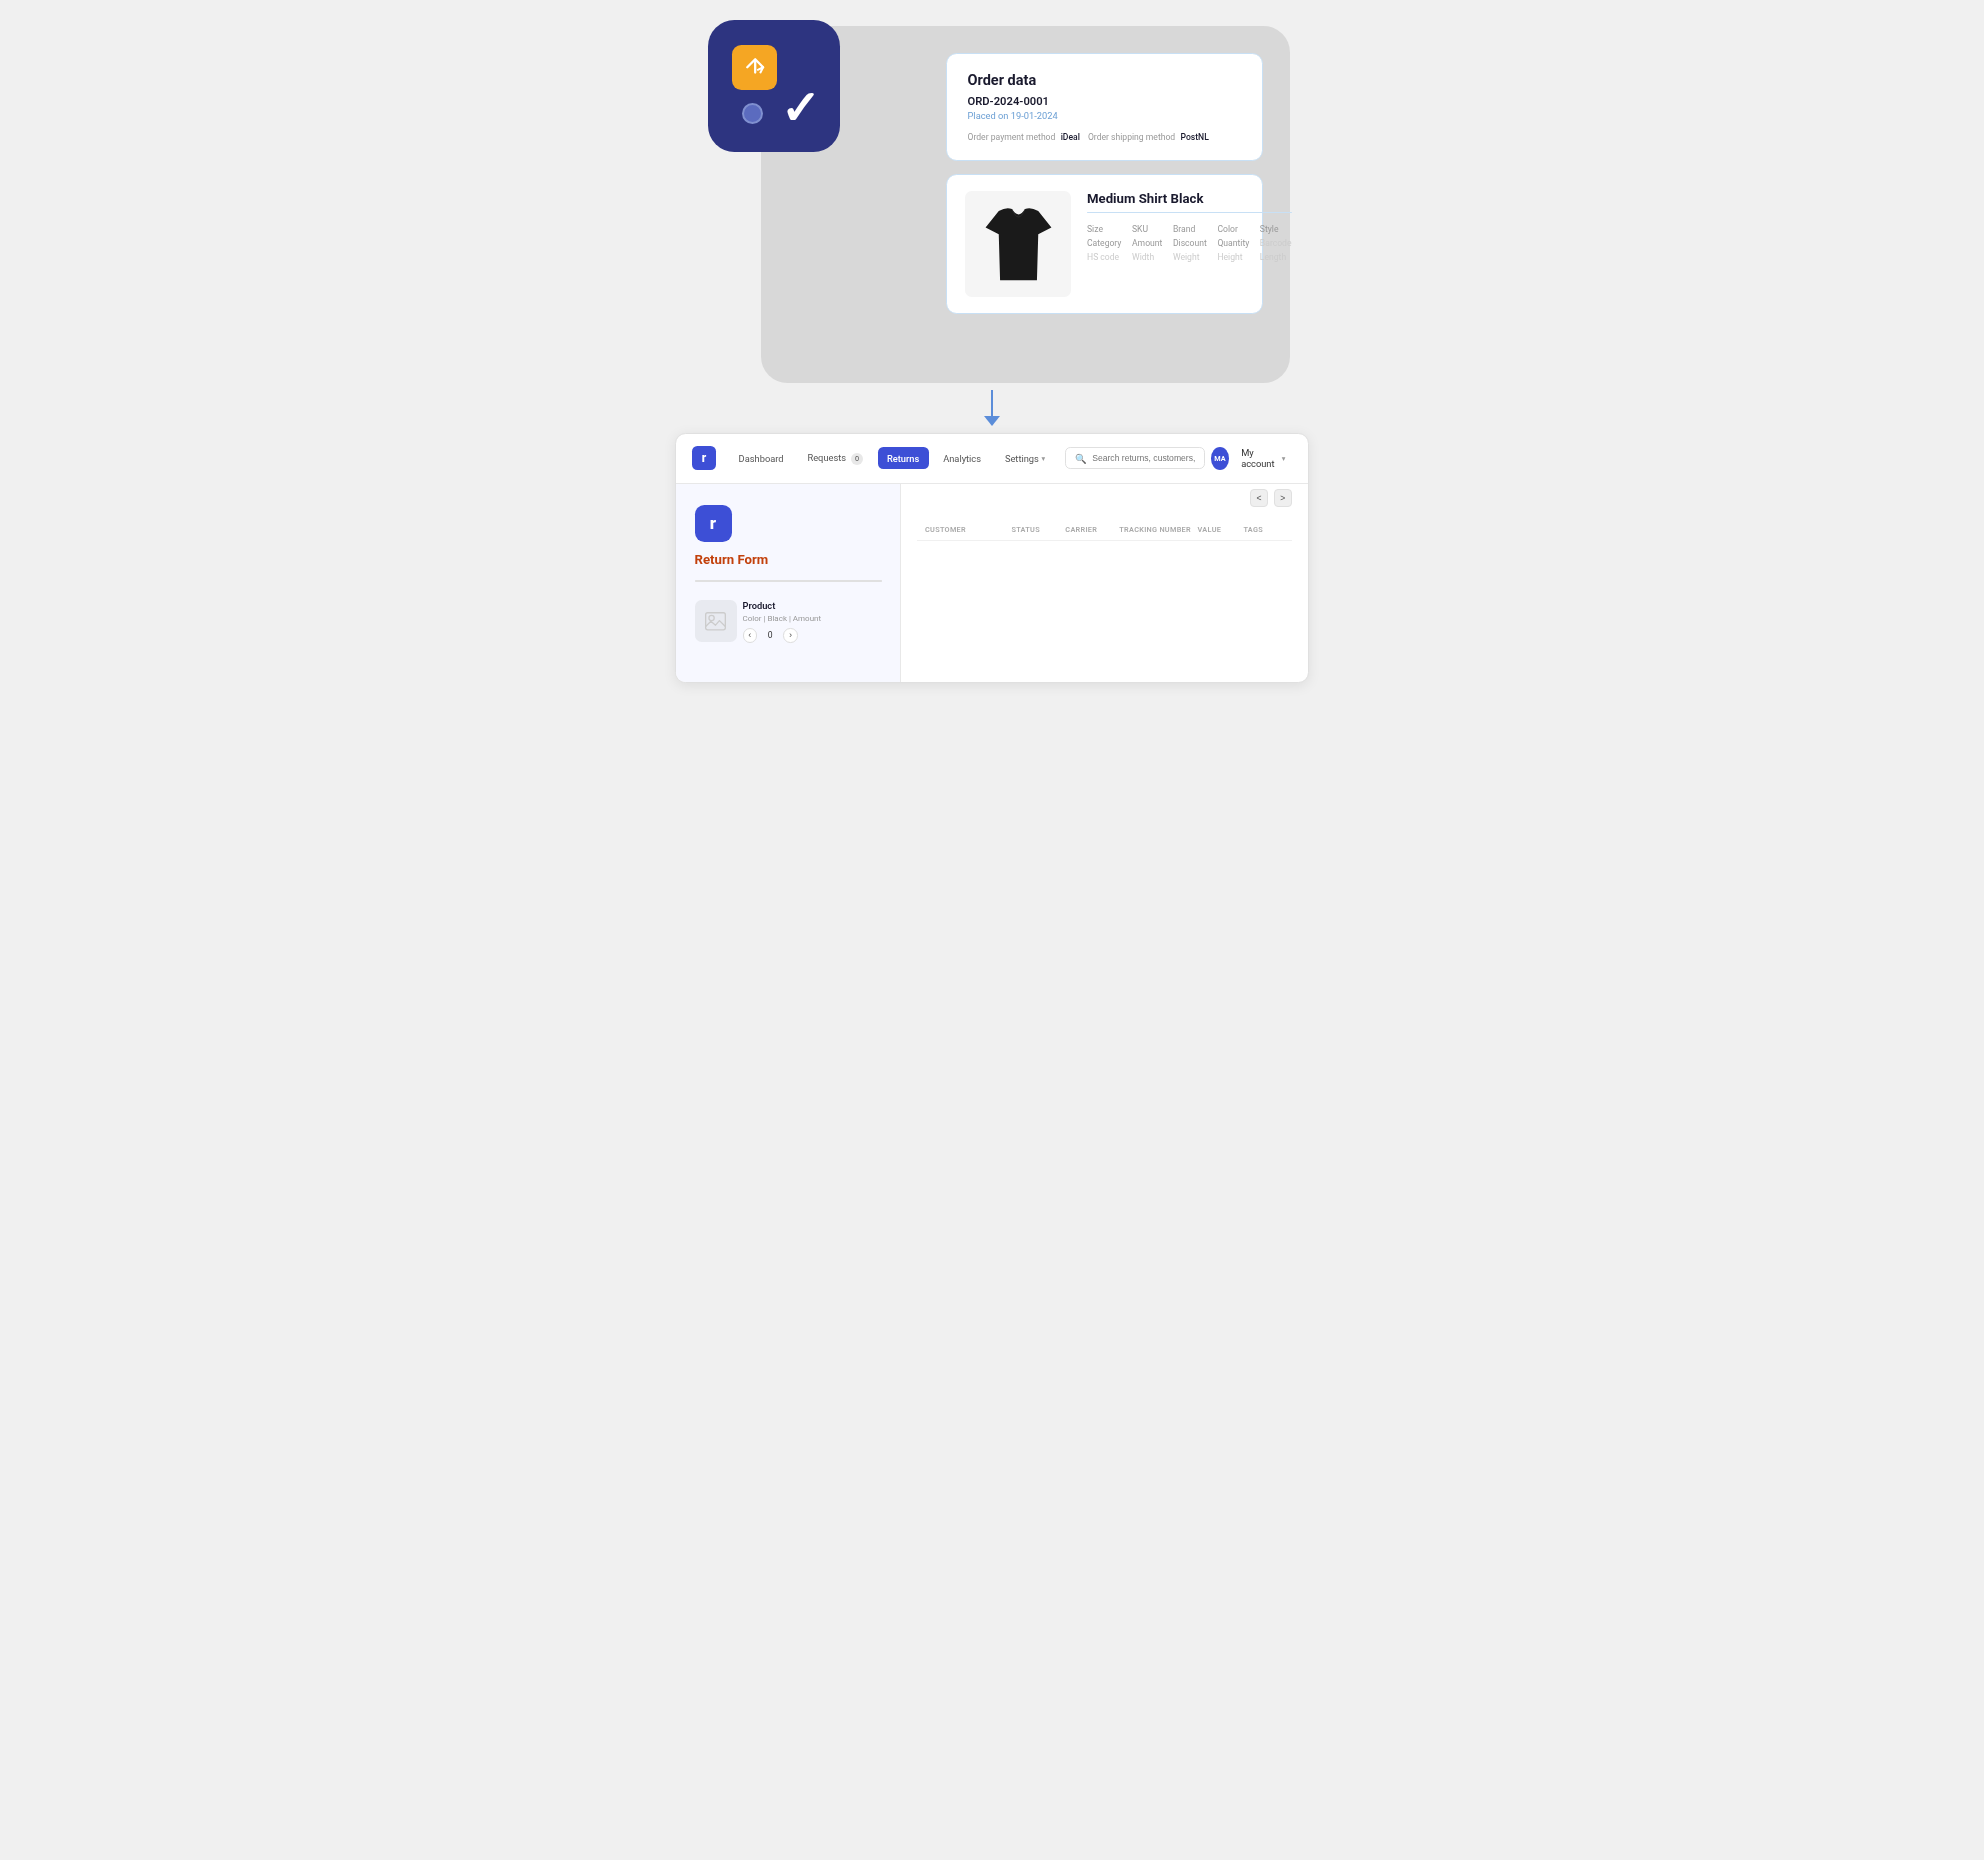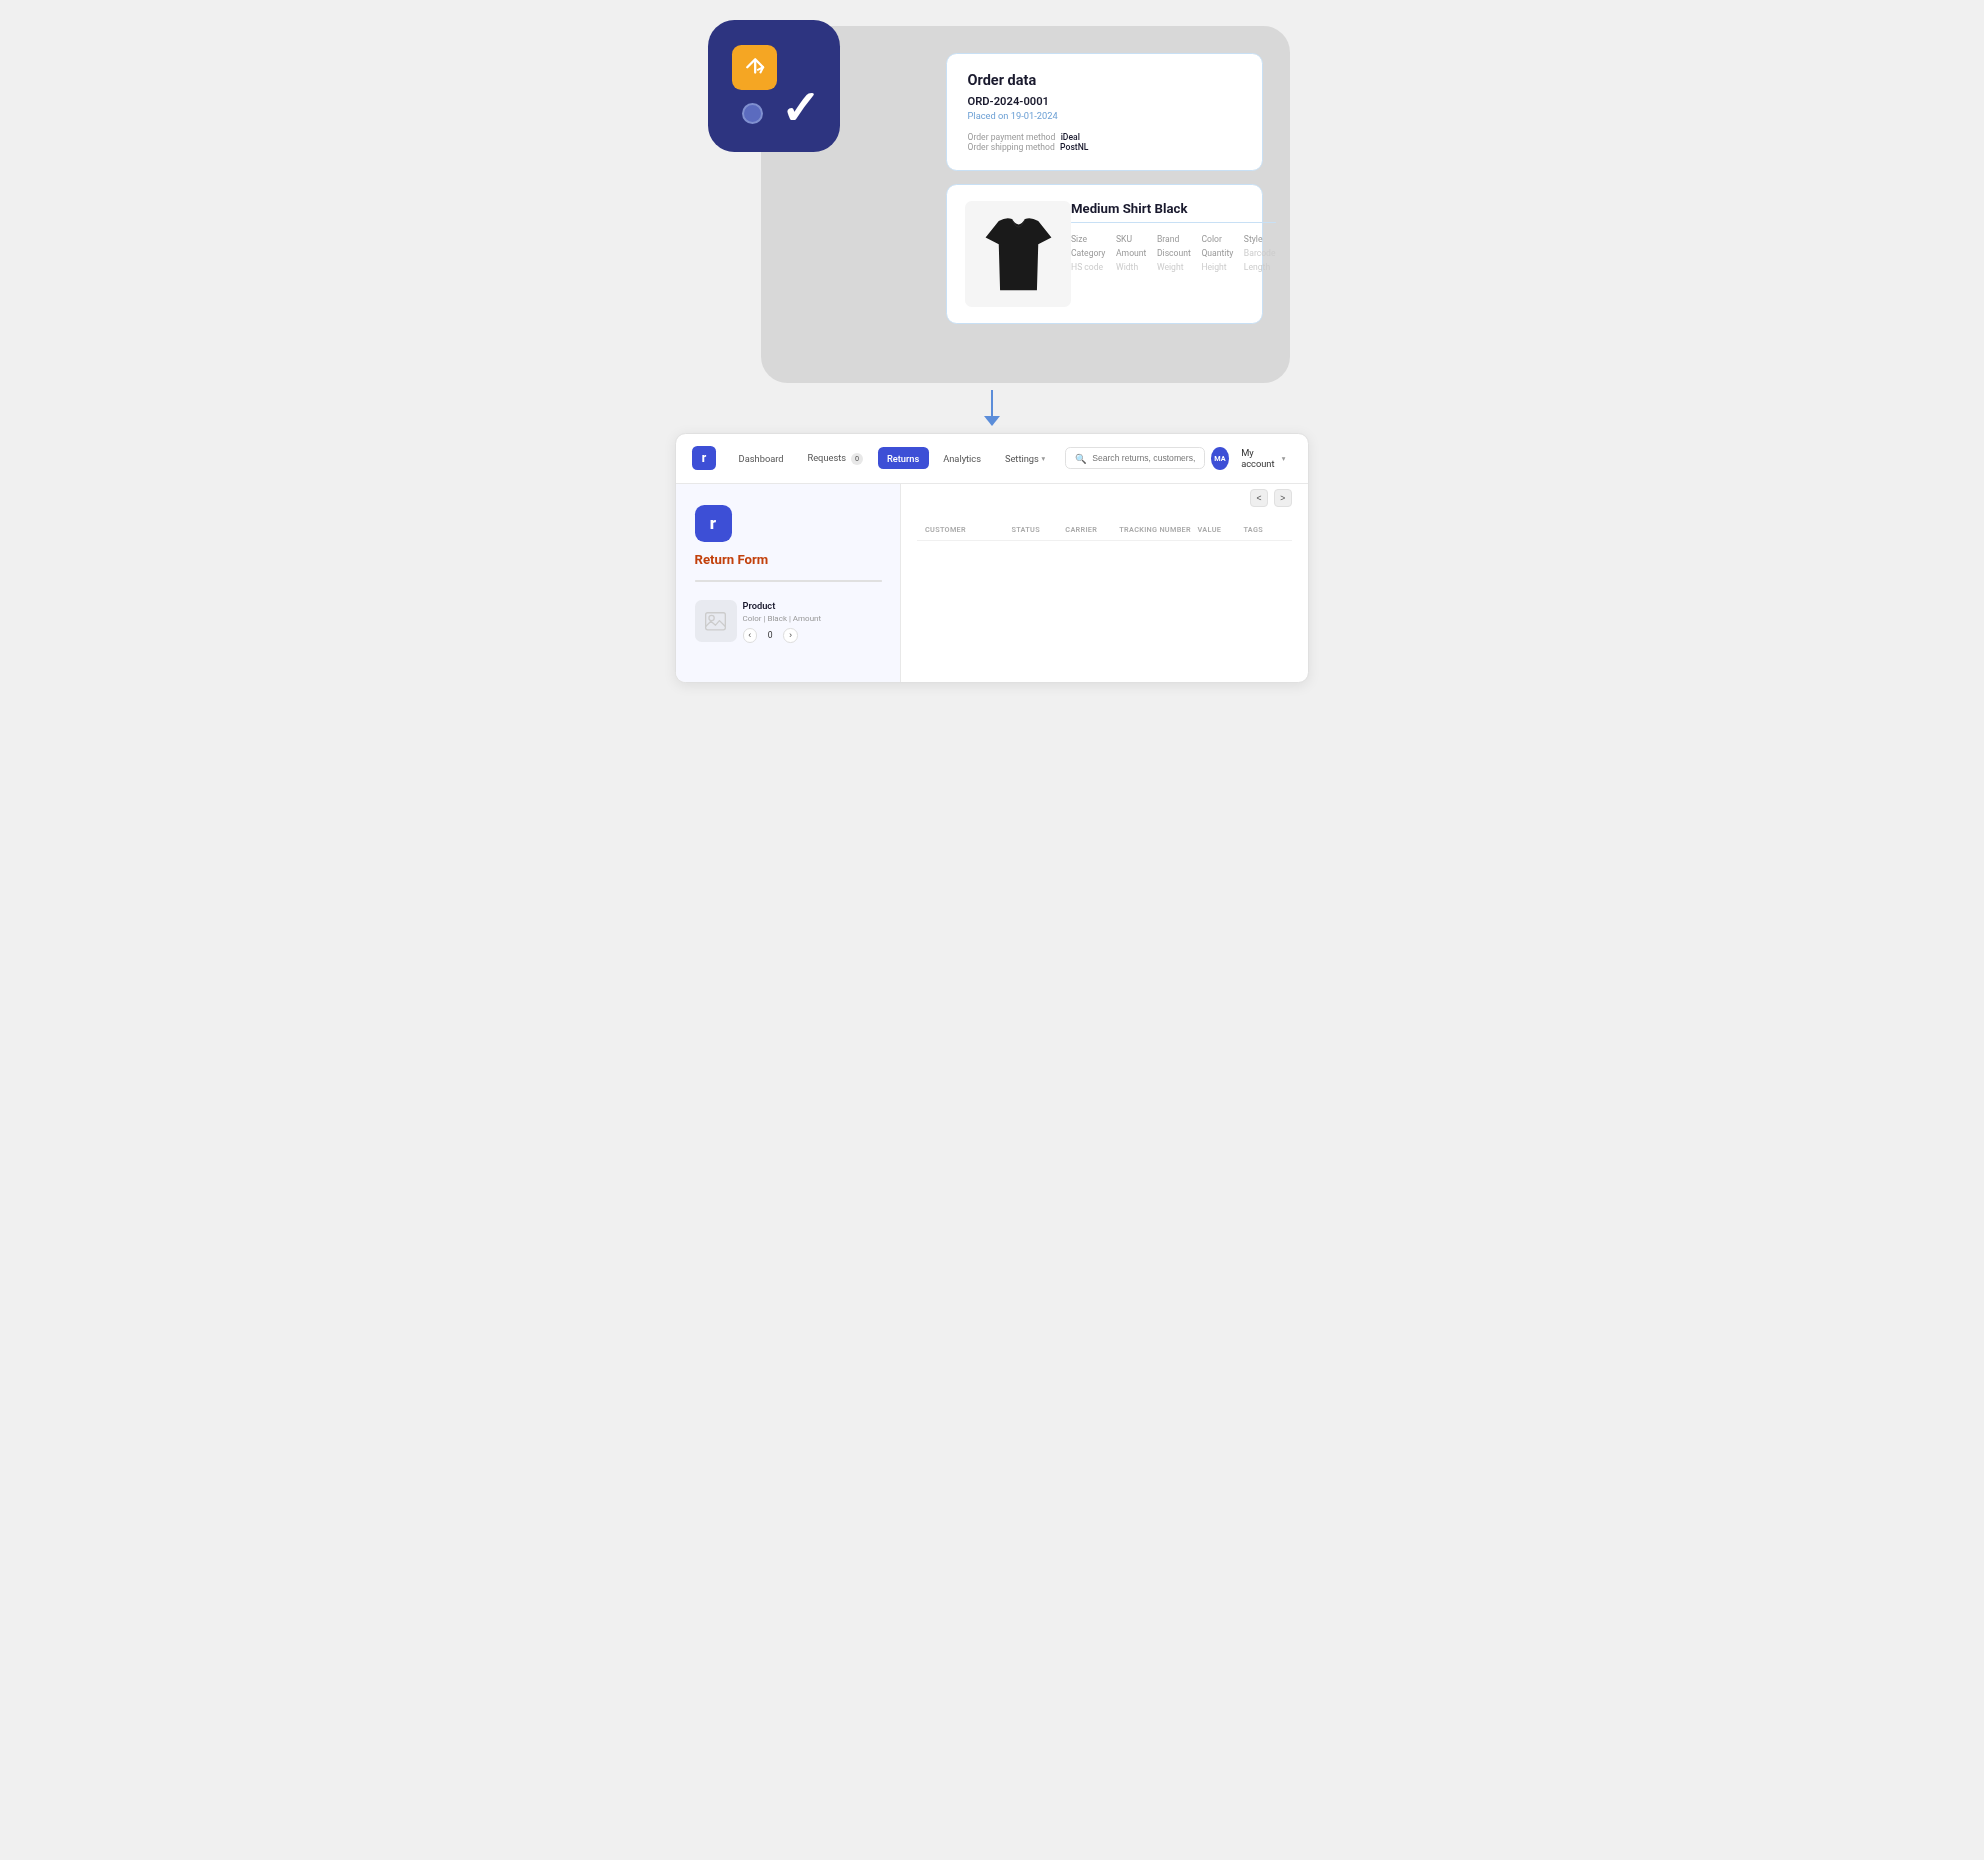--- a/index.html
+++ b/index.html
@@ -75,22 +75,21 @@
     }
 
     .order-date {
       font-size: 9.3px;
       color: #6b9fd4;
       margin-bottom: 10.6px;
     }
 
     .order-meta {
       display: flex;
-      flex-direction: column;
-      gap: 0;
+      gap: 8px;
     }
 
     .order-meta-row {
       display: flex;
       gap: 5.3px;
       font-size: 8.6px;
     }
 
     .order-meta-label {
       color: #999;
@@ -101,21 +100,21 @@
       font-weight: 500;
     }
 
     
     .product-card {
       background: white;
       border-radius: 10.6px;
       border: 1px solid #c8e0f5;
       padding: 16px 18.5px;
       display: flex;
-      gap: 0;
+      gap: 16px;
     }
 
     .product-image {
       width: 106px;
       height: 106px;
       background: #f5f5f5;
       border-radius: 6.6px;
       display: flex;
       align-items: center;
       justify-content: center;

